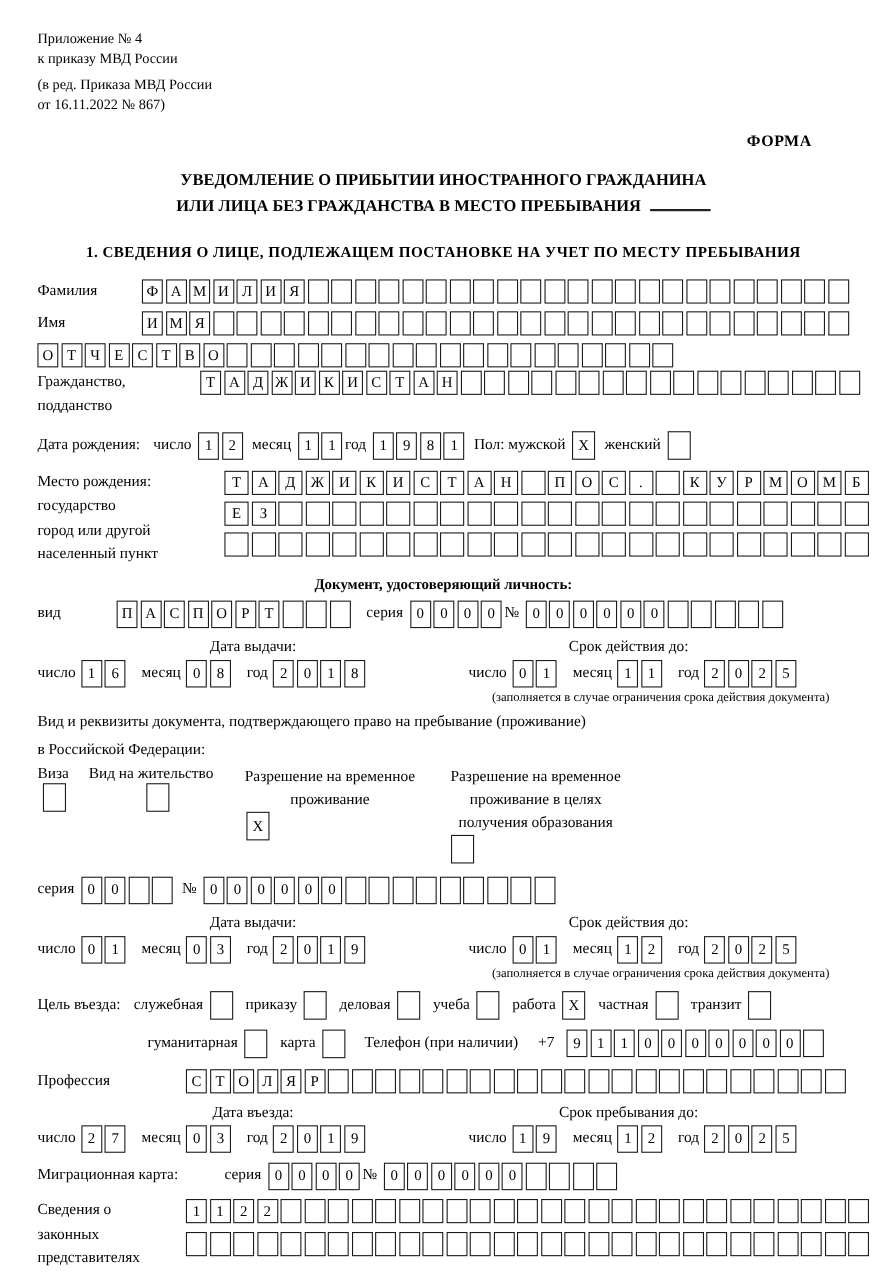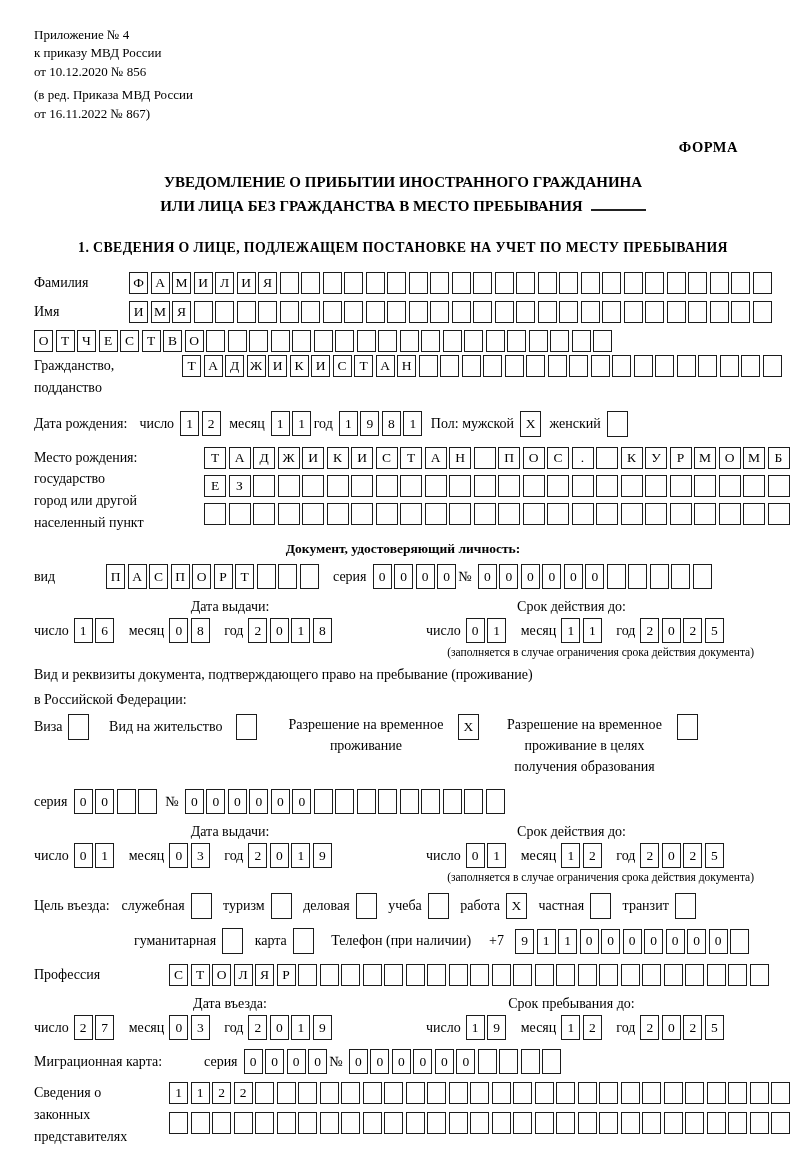--- a/index.html
+++ b/index.html
@@ -42,38 +42,37 @@
   .dh-right { flex:1; text-align:center; padding-right:55px; }
   .dl { display:flex; align-items:center; margin-top:3px; }
   .dl-left { width:392px; display:flex; align-items:center; }
   .dl-right { display:flex; align-items:center; }
   .dl .lbl { margin-right:5px; }
   .dl .boxes { margin-right:12px; }
   .note { font-size:11.5px; text-align:right; padding-right:18px; margin-top:3px; }
 
   .plain { font-size:14px; margin-top:9px; }
   .opts { display:flex; align-items:flex-start; margin-top:6px; }
-  .opt { display:flex; align-items:flex-start; }
+  .opt { display:flex; align-items:flex-start;flex-direction:column; }
   .opt .optlbl { font-size:14px; }
   .opt .boxes { margin-left:8px; }
   .optc { text-align:center; line-height:1.5; }
 
   .purpose .lbl { margin-right:6px; }
   .purpose .boxes { margin-right:9px; }
   .gap6 { width:6px; flex:none; }
 </style>
 </head>
 <body>
 
 <div class="page">
 
   <div class="hdr">
     <div>Приложение № 4</div>
     <div>к приказу МВД России</div>
-    <div>от 10.12.2020 № 856</div>
     <div class="grp2">(в ред. Приказа МВД России</div>
     <div>от 16.11.2022 № 867)</div>
   </div>
 
   <div class="forma">ФОРМА</div>
 
   <div class="title">
     <div>УВЕДОМЛЕНИЕ О ПРИБЫТИИ ИНОСТРАННОГО ГРАЖДАНИНА</div>
     <div><span>ИЛИ ЛИЦА БЕЗ ГРАЖДАНСТВА В МЕСТО ПРЕБЫВАНИЯ</span><span class="blank"></span></div>
   </div>
@@ -548,21 +547,21 @@
     <div class="note">(заполняется в случае ограничения срока действия документа)</div>
   </div>
 
   <div class="row purpose" style="margin-top:10px;">
     <span class="lbl">Цель въезда:</span>
     <span class="gap6"></span>
     <span class="lbl">служебная</span>
     <span class="boxes chkb">
         <span class="cbox"></span>
       </span>
-    <span class="lbl">туризм</span>
+    <span class="lbl">приказу</span>
     <span class="boxes chkb">
         <span class="cbox"></span>
       </span>
     <span class="lbl">деловая</span>
     <span class="boxes chkb">
         <span class="cbox"></span>
       </span>
     <span class="lbl">учеба</span>
     <span class="boxes chkb">
         <span class="cbox"></span>

